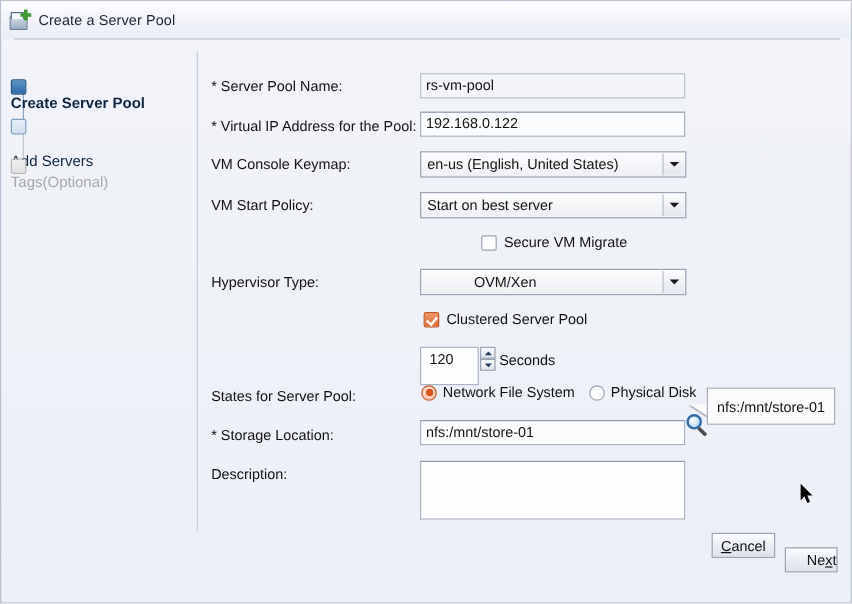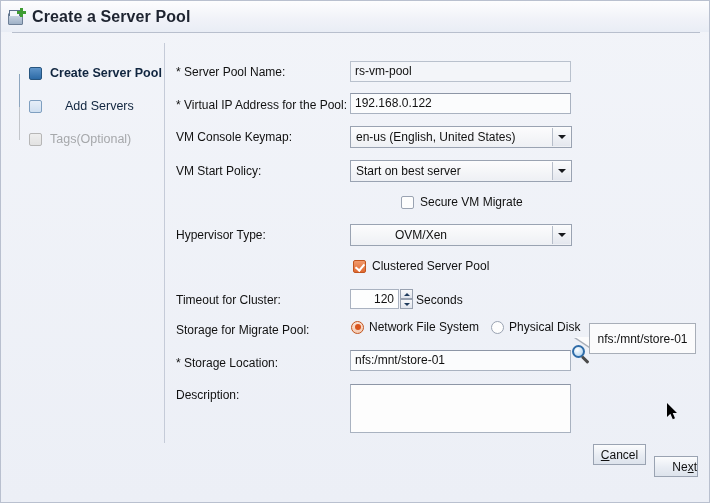--- a/index.html
+++ b/index.html
@@ -51,36 +51,36 @@
     position: absolute; right: -1px; top: -1px;
     width: 9px; height: 9px;
   }
   .ti-plus::before, .ti-plus::after {
     content: ""; position: absolute; background: #3e9c32;
   }
   .ti-plus::before { left: 3px; top: 0; width: 3px; height: 9px; }
   .ti-plus::after  { left: 0; top: 3px; width: 9px; height: 3px; }
 
   #title-text {
-    font-weight: bold; font-size: 16px; color: #1e2430;
+    font-weight: normal; font-size: 12px; color: #1e2430;
     letter-spacing: 0.1px;
   }
   #title-sep {
     position: absolute; left: 11px; top: 31px;
     width: 688px; height: 1px; background: #b8bfcd;
   }
 
   
   #sidebar {
     position: absolute; left: 0; top: 45px;
     width: 163px; height: 440px;
   }
   .step {
-    position: absolute; left: 28px;
-    display: flex; align-items: flex-end;
+    position: absolute; left: 8px;
+    display: flex; align-items: flex-start; flex-direction: column;
   }
   .step-box {
     width: 13px; height: 13px;
     border-radius: 2px; box-sizing: border-box;
     margin-right: 8px; flex: none;
   }
   .step-box.active {
     background: linear-gradient(to bottom, #5e94c9 0%, #2c6aa6 100%);
     border: 1px solid #27557f;
   }
@@ -187,24 +187,24 @@
   .rb.on::after {
     content: ""; position: absolute; left: 2.5px; top: 2.5px;
     width: 6px; height: 6px; border-radius: 50%;
     background: #d9541c;
   }
   .rb-label { font-size: 12px; color: #111; margin-right: 12px; white-space: nowrap; }
 
   
   #spinner-box {
     position: absolute; left: 349px; top: 288px;
-    width: 49px; height: 20px; box-sizing: border-box;
+    width: 49px; height: 32px; box-sizing: border-box;
     background: #fdfefe; border: 1px solid #a9b2c0;
     font-size: 12px; color: #111; text-align: right;
-    line-height: 18px; padding-right: 4px;
+    line-height: 18px; padding-right: 20px;
   }
   #spinner-btns {
     position: absolute; left: 399px; top: 288px;
     width: 13px; height: 20px;
   }
   .sp-btn {
     position: absolute; left: 0; width: 13px; height: 10px;
     box-sizing: border-box;
     background: linear-gradient(to bottom, #f8f9fb 0%, #e1e5ed 100%);
     border: 1px solid #98a1b0;
@@ -358,33 +358,32 @@
       <span class="combo-btn">
           <i class="caret"></i>
         </span>
     </div>
 
     <div class="cb-row" style="left:352px; top:258px;">
       <span class="cb on"></span>
       <span class="cb-label">Clustered Server Pool</span>
     </div>
 
-    <div class="f-label" style="top:292px;">Timeout for Cluster:</div>
     <div id="spinner-box">120</div>
     <div id="spinner-btns">
       <span class="sp-btn up">
           <i class="sp-up-tri"></i>
         </span>
       <span class="sp-btn down">
           <i class="sp-dn-tri"></i>
         </span>
     </div>
     <div class="f-label" style="left:415px; top:292px;">Seconds</div>
 
-    <div class="f-label" style="top:322px;">Storage for Migrate Pool:</div>
+    <div class="f-label" style="top:322px;">States for Server Pool:</div>
     <div class="radio-row" style="left:350px; top:319px;">
       <span class="rb on"></span>
       <span class="rb-label">Network File System</span>
       <span class="rb off"></span>
       <span class="rb-label">Physical Disk</span>
     </div>
 
     <div class="f-label" style="top:355px;">* Storage Location:</div>
     <div class="txtfield" style="left:349px; top:349px; width:221px; height:21px;">nfs:/mnt/store-01</div>
     <div id="magnifier">

